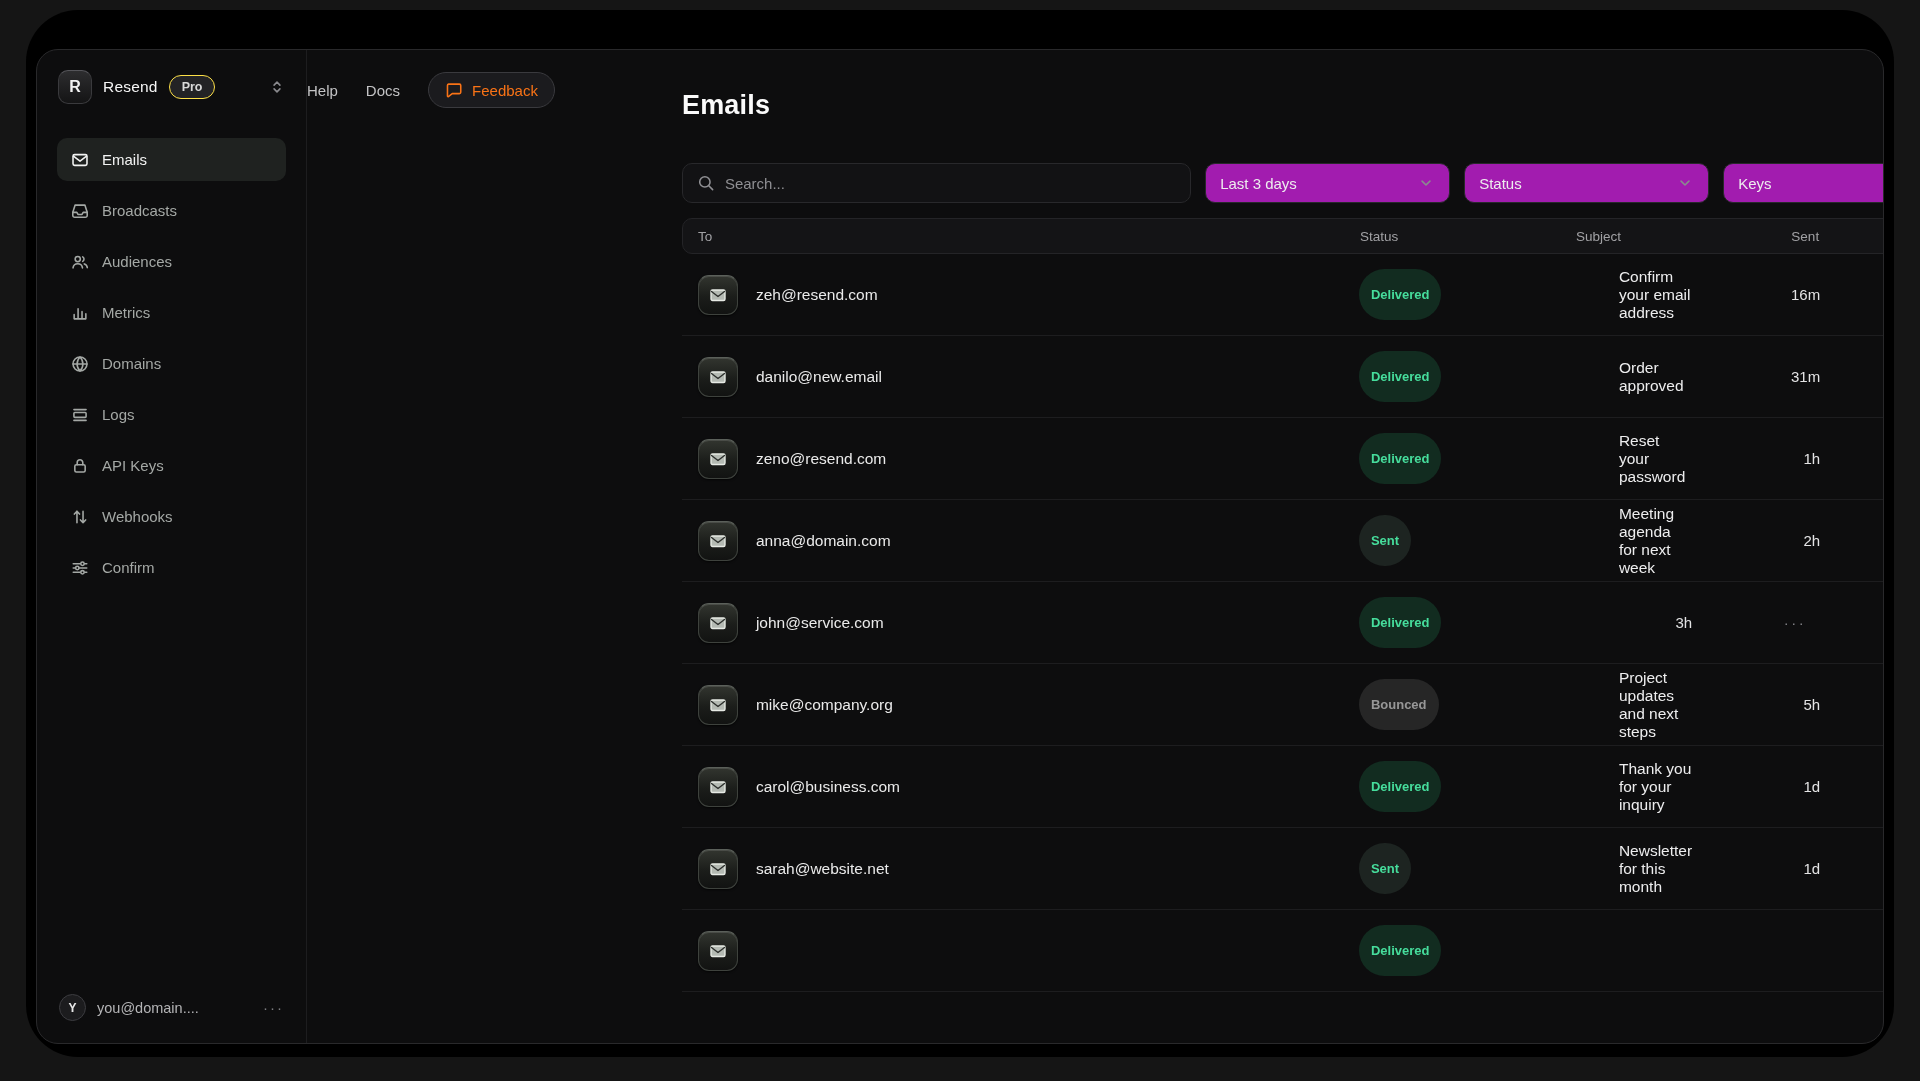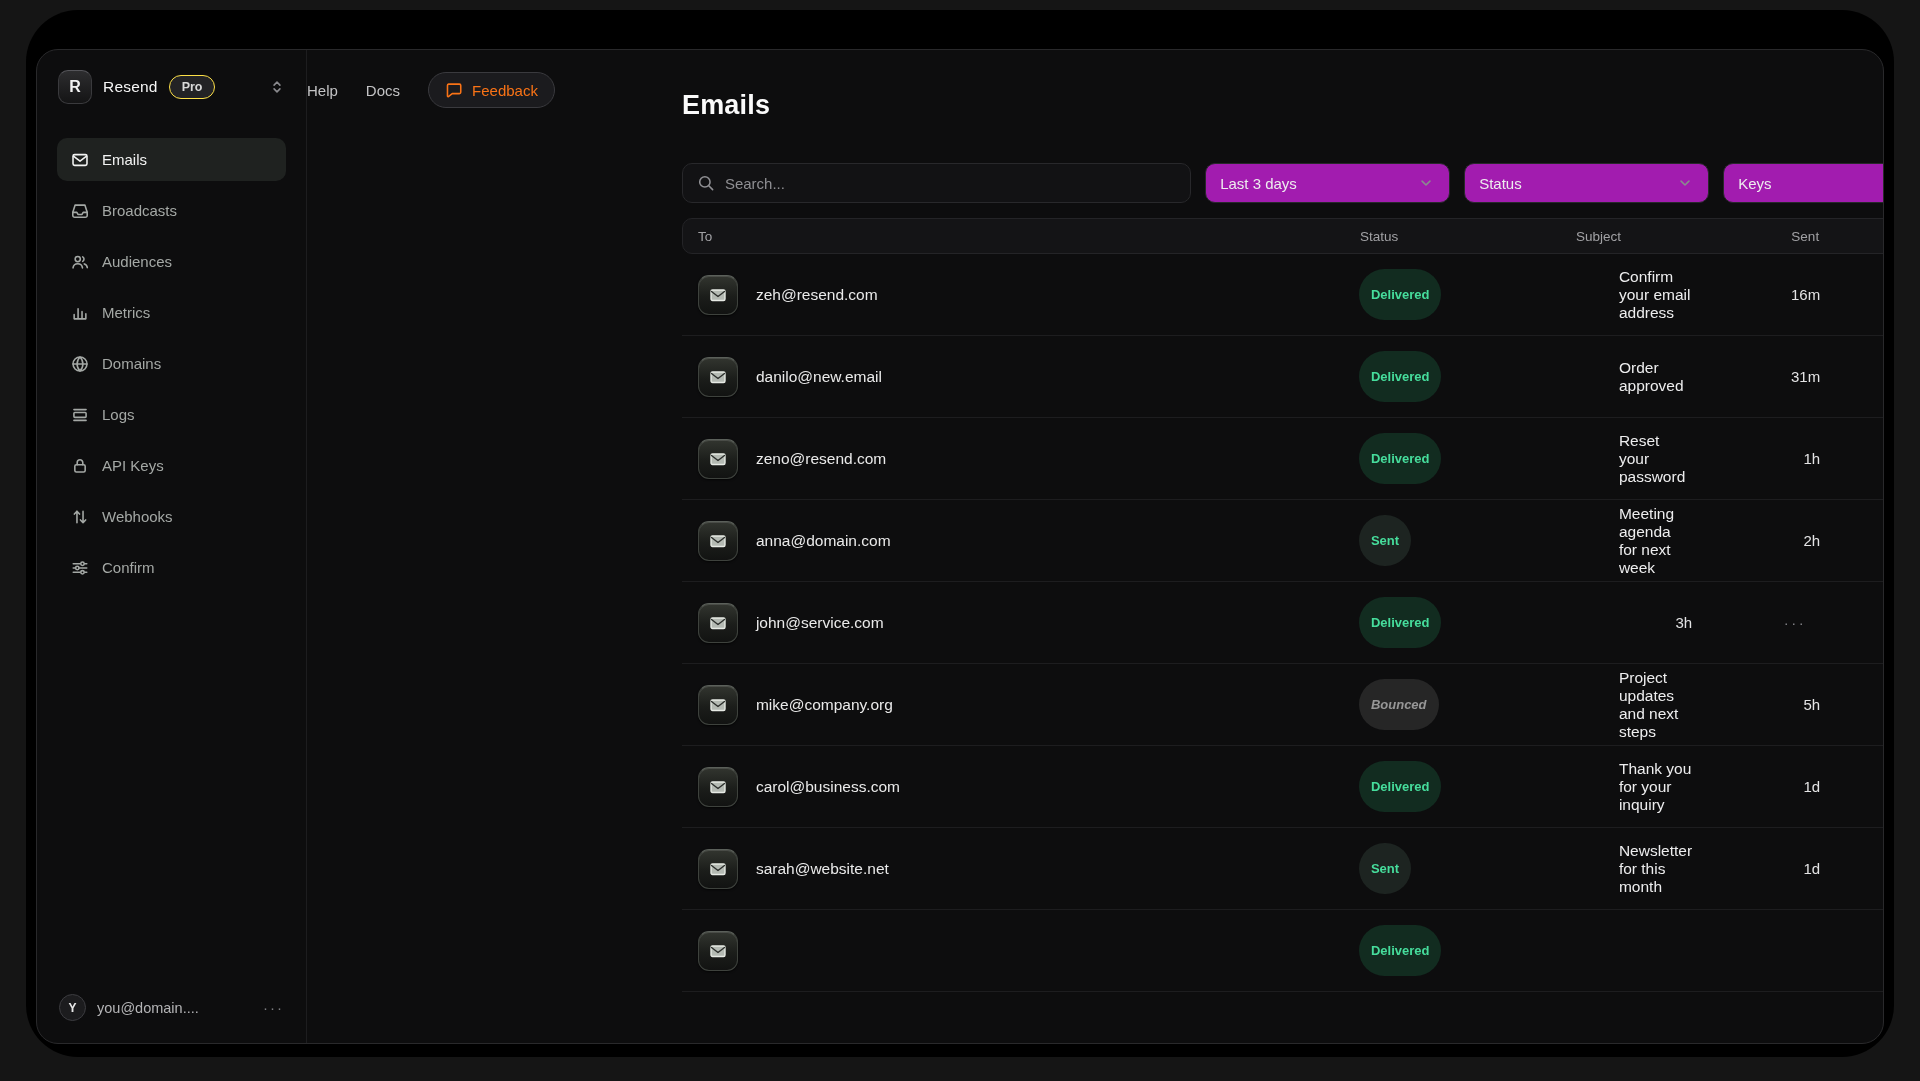--- a/index.html
+++ b/index.html
@@ -61,21 +61,21 @@
   .trow { height:82px; border-bottom:1px solid #1d1d1f; }
   .cell-to { display:flex; align-items:center; gap:18px; padding-left:16px; color:#eaeaea; font-size:15.5px; }
   .mail-key { width:40px; height:40px; border-radius:11px; flex:0 0 40px;
               background:linear-gradient(180deg,#32352f 0%,#1b1d1a 55%,#121312 100%);
               border:1px solid #3e423d; border-top-color:#5b605a;
               box-shadow:inset 0 1px 0 rgba(255,255,255,.12), 0 1px 2px rgba(0,0,0,.7);
               display:flex; align-items:center; justify-content:center; }
   .badge { display:inline-block; padding:18px 12px; border-radius:999px; font-size:13px; font-weight:700; }
   .badge--delivered { color:var(--delivered-text); background:var(--delivered-bg); }
   .badge--sent { color:var(--sent-text); background:var(--sent-bg); }
-  .badge--bounced { color:var(--bounced-text); background:var(--bounced-bg);font-style:italic; }
+  .badge--bounced { color:var(--bounced-text); background:var(--bounced-bg); }
   .cell-subject { color:#ededee; font-size:15.5px;margin-left:44px; }
   .cell-sent { color:#e3e3e4; font-size:15px; text-align:right; }
   .cell-menu { color:#828286; font-size:15px; letter-spacing:2.5px; text-align:right; padding-right:14px; cursor:pointer; }
   svg { display:block; }
 </style>
 </head>
 <body>
 
 <div class="bezel"></div>
 <div class="window">

